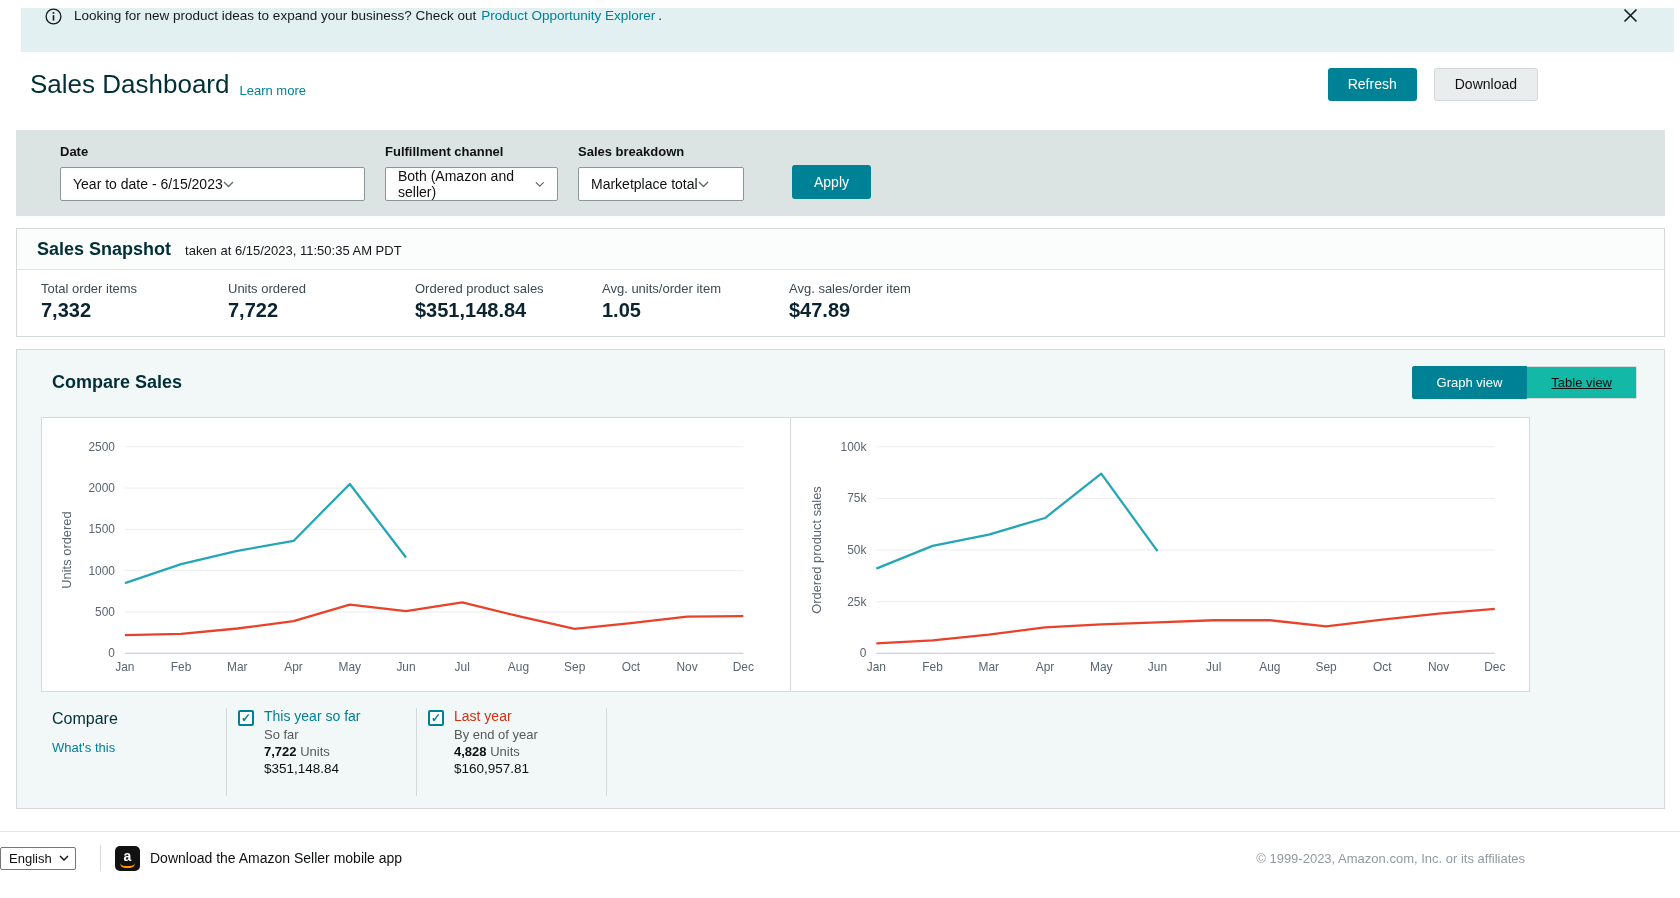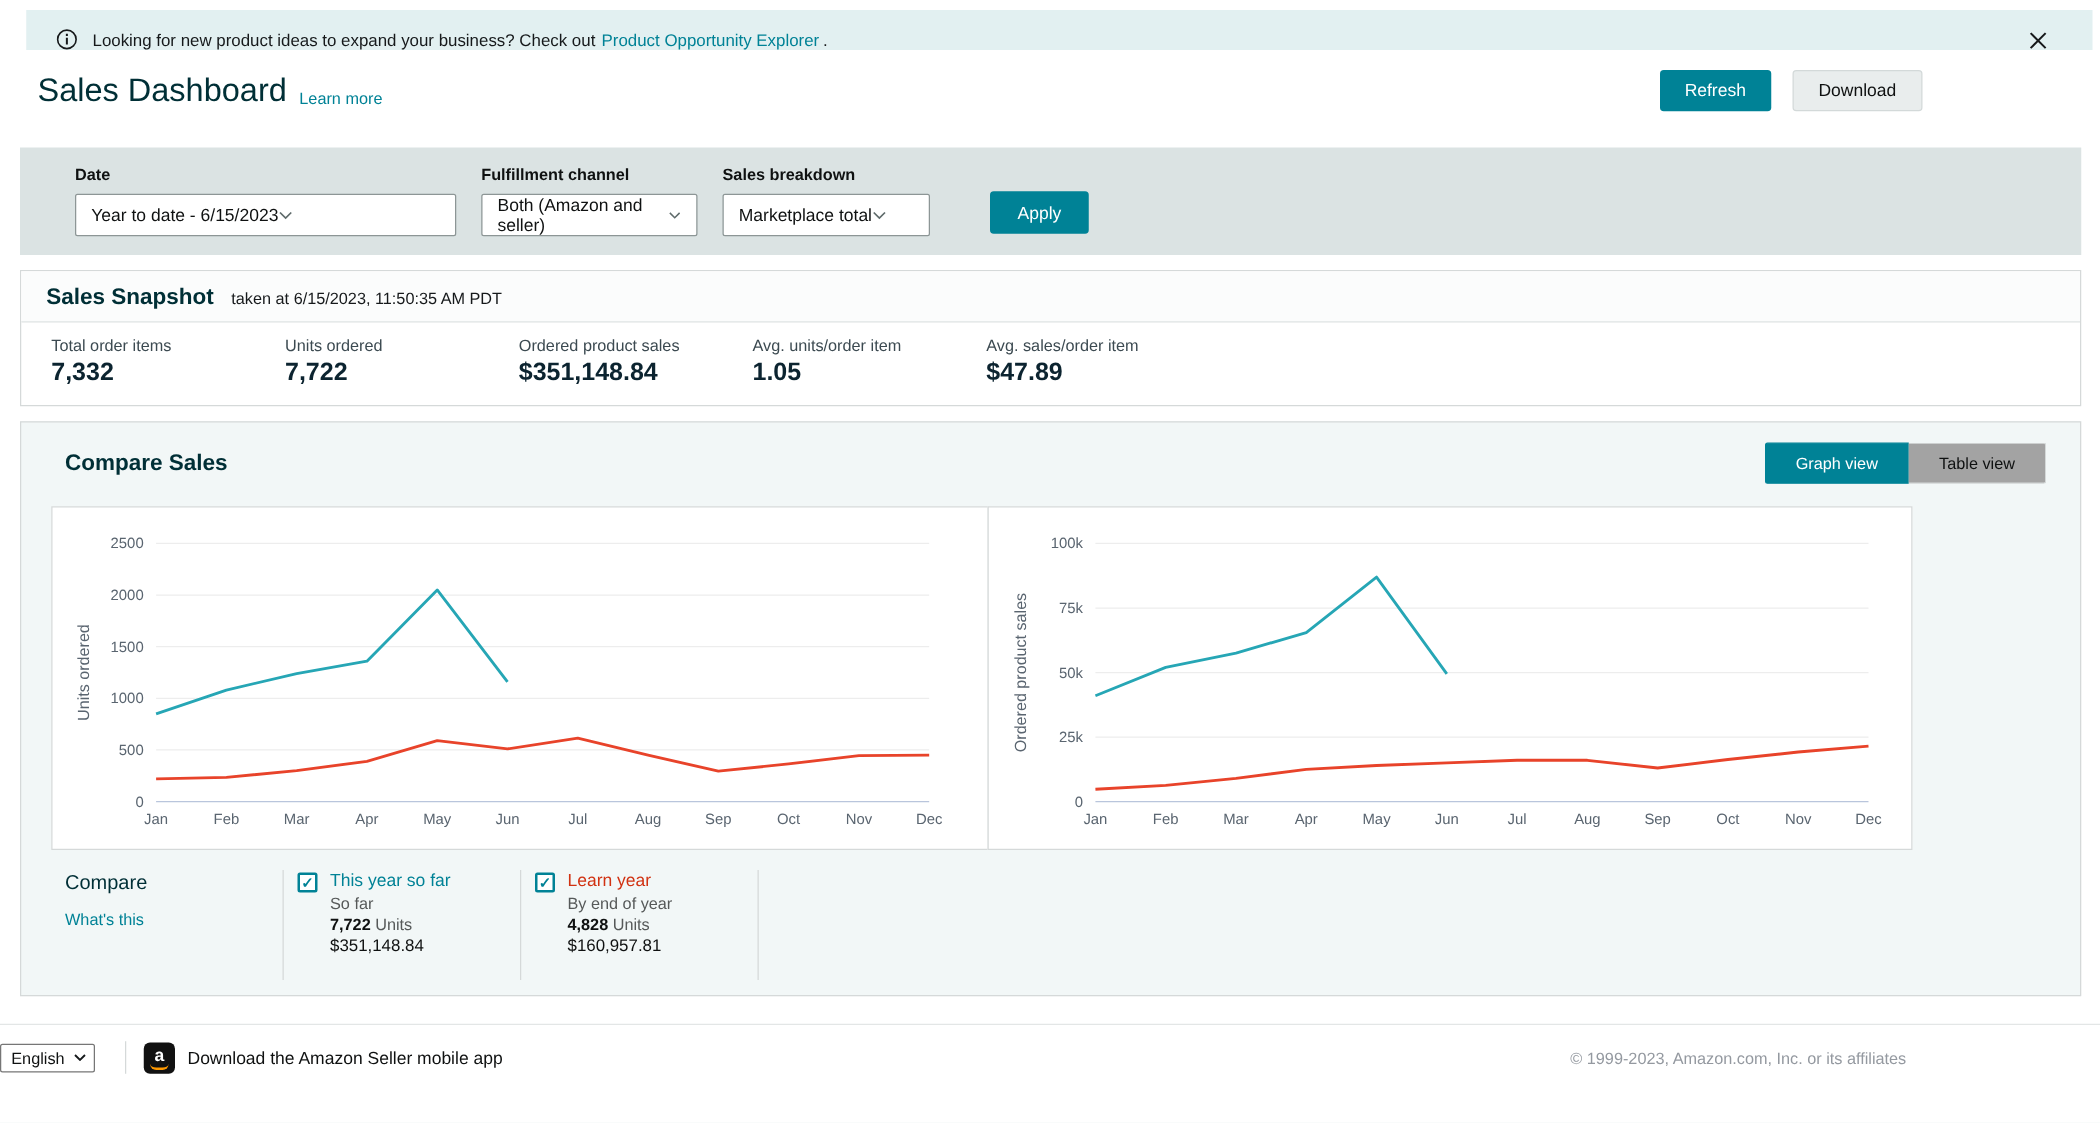--- a/index.html
+++ b/index.html
@@ -2,22 +2,22 @@
 <html><head>
 <meta charset="utf-8">
 <style>
   * { box-sizing: border-box; }
   body {
     margin: 0; width: 1680px; height: 898px; overflow: hidden;
     background: #fff; color: #0f1111;
     font-family: "Liberation Sans", sans-serif; position: relative;
   }
   
-  .banner { margin: 8px 6px 0 21px; height: 32px; background: #e2f0f1;
-    display: flex; align-items: flex-end; padding: 0 24px; font-size: 13.5px; color: #16191b; }
+  .banner { margin: 8px 6px 0 21px; height: 44px; background: #e2f0f1;
+    display: flex; align-items: flex-start; padding: 0 24px; font-size: 13.5px; color: #16191b; }
   .banner .ico { margin-right: 12px; display: flex; }
   .banner .link { color: #008296; margin: 0 3px 0 5px; cursor: pointer; }
   .banner .close { margin-left: auto; cursor: pointer; display: flex; padding-right: 12px; }
   
   .header-row { display: flex; align-items: center; margin: 12px 142px 0 30px; height: 40px; }
   .page-title { font-size: 26px; font-weight: 500; color: #002f36; }
   .learn-more { font-size: 13px; color: #008296; margin-left: 10px; align-self: flex-end; padding-bottom: 6px; cursor: pointer; }
   .btn { height: 33px; border-radius: 3px; font-size: 14px; display: flex; align-items: center; padding: 0 20px; cursor: pointer; border: none; font-family: inherit; }
   .btn.primary { background: #008296; color: #fff; margin-left: auto; }
   .btn.secondary { background: #e9eded; color: #0f1111; border: 1px solid #d3d9d9; margin-left: 17px; }
@@ -38,21 +38,21 @@
   .metric { width: 187px; }
   .metric .lab { font-size: 13px; color: #3c4a51; margin-bottom: 3px; }
   .metric .val { font-size: 20px; font-weight: 700; color: #0c2430; }
   
   .compare-panel { margin: 12px 15px 0 16px; border: 1px solid #d5d9d9; background: #f2f7f7; padding-bottom: 12px; }
   .cp-head { display: flex; align-items: center; padding: 16px 27px 0 35px; }
   .cp-title { font-size: 18px; font-weight: 700; color: #002f36; }
   .toggle { margin-left: auto; display: flex; }
   .tbtn { height: 33px; padding: 0 24px; font-size: 13px; display: flex; align-items: center; cursor: pointer; }
   .tbtn.active { background: #008296; color: #fff; border: 1px solid #008296; border-radius: 2px 0 0 2px; }
-  .tbtn.inactive { background: #a3a3a3; color: #0f1111; border: 1px solid #d5d9d9; border-left: none; border-radius: 0 2px 2px 0; }
+  .tbtn.inactive { background: #14b8a6; color: #0f1111; border: 1px solid #d5d9d9; border-left: none; border-radius: 0 2px 2px 0; text-decoration: underline; }
   .charts { display: flex; margin: 18px 134px 0 24px; }
   .chart-box { background: #fff; border: 1px solid #d5d9d9; height: 275px; }
   .chart-box.left { width: 750px; }
   .chart-box.right { width: 741px; margin-left: -1px; }
   .chart-box svg { display: block; width: 100%; height: 100%; }
   svg text.tk { font-size: 12px; fill: #5a6570; font-family: "Liberation Sans", sans-serif; }
   svg text.at { font-size: 13px; fill: #5a6570; font-family: "Liberation Sans", sans-serif; }
   
   .legend { display: flex; margin: 16px 0 0 35px; height: 88px; }
   .lg-compare { width: 174px; padding-top: 2px; }
@@ -259,21 +259,21 @@
           <span class="num">7,722</span>
           <span class="sfx">Units</span>
         </div>
         <div class="lg-sales">$351,148.84</div>
       </div>
     </div>
     <div class="vsep"></div>
     <div class="lg-item">
       <div class="cb">✓</div>
       <div class="lg-text">
-        <div class="lg-name red-name">Learn year</div>
+        <div class="lg-name red-name">Last year</div>
         <div class="lg-period">By end of year</div>
         <div class="lg-units">
           <span class="num">4,828</span>
           <span class="sfx">Units</span>
         </div>
         <div class="lg-sales">$160,957.81</div>
       </div>
     </div>
     <div class="vsep"></div>
   </div>

